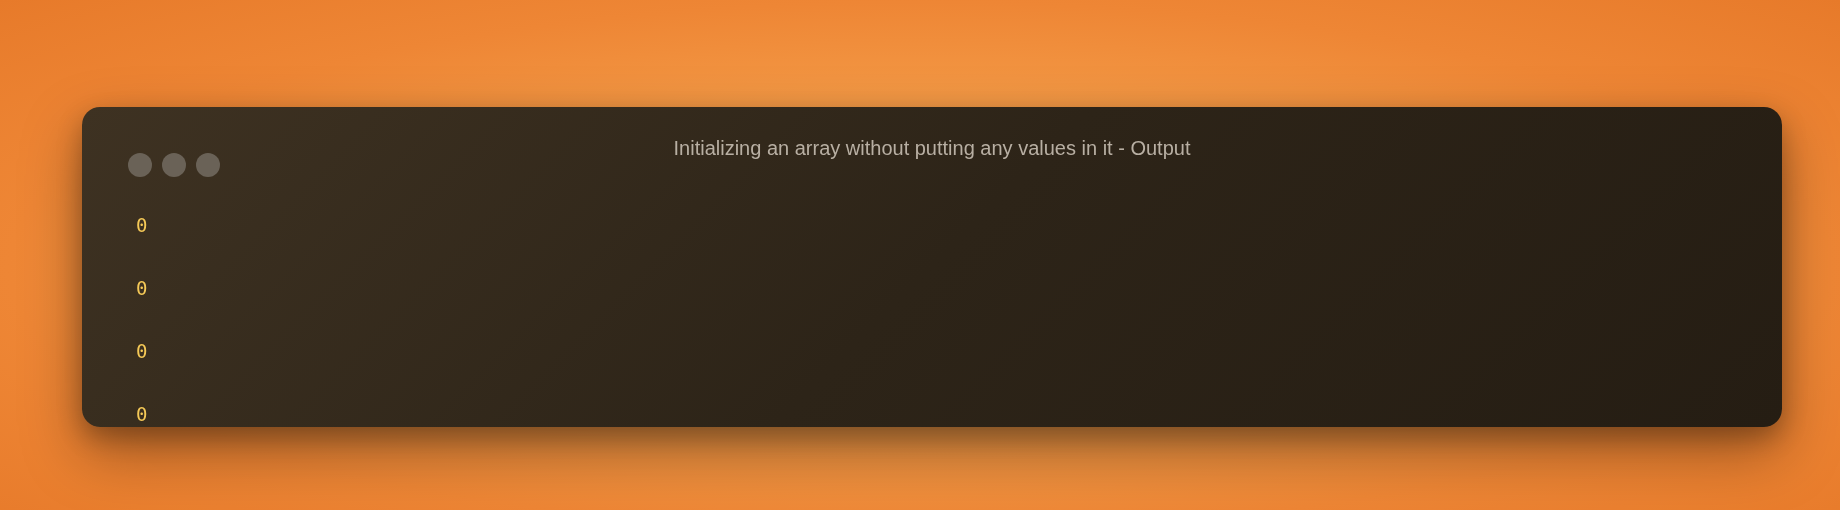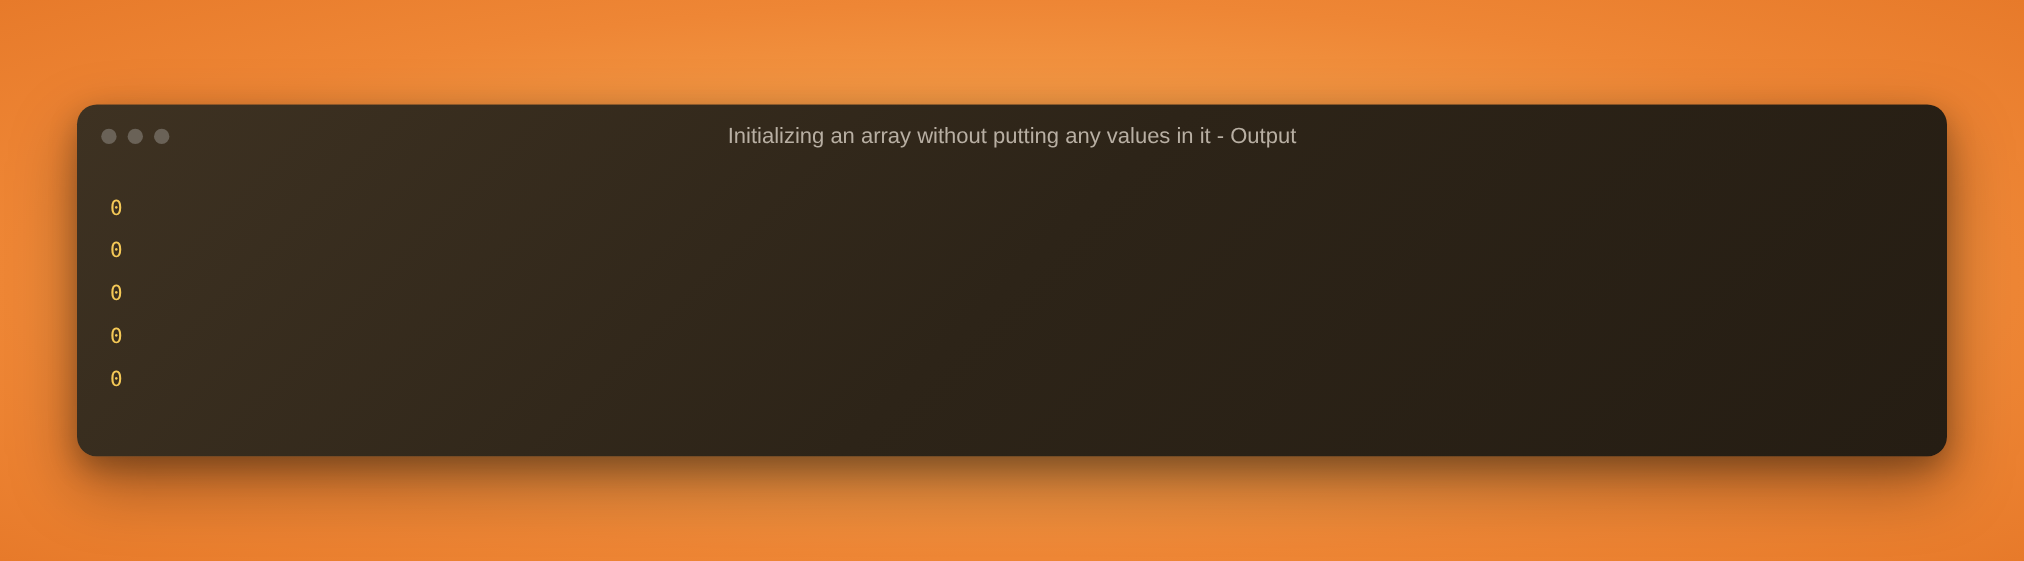--- a/index.html
+++ b/index.html
@@ -1,17 +1,17 @@
 <!DOCTYPE html>
 <html><head>
   <meta charset="utf-8">
   <style>
     * {
       margin: 0;
-      padding: 0;
+      padding: 12px;
       box-sizing: border-box;
     }
 
     body {
       width: 1840px;
       height: 510px;
       background: radial-gradient(ellipse at center, #fcb860 0%, #ee8635 70%, #e77a2a 100%);
       display: flex;
       align-items: center;
       justify-content: center;

